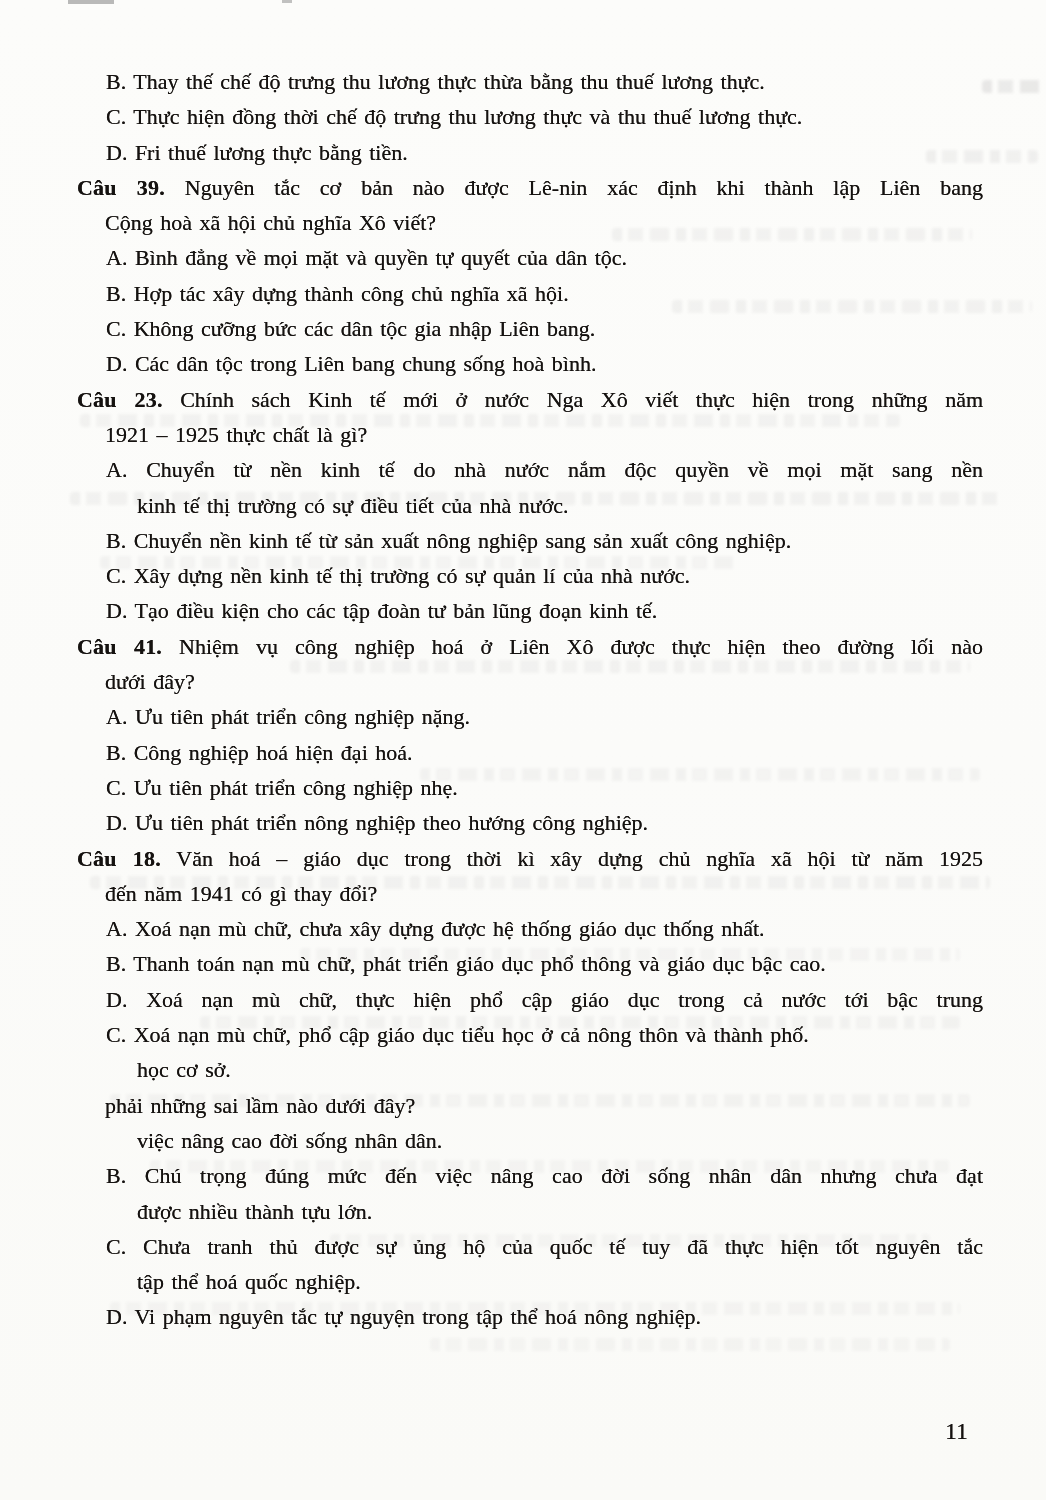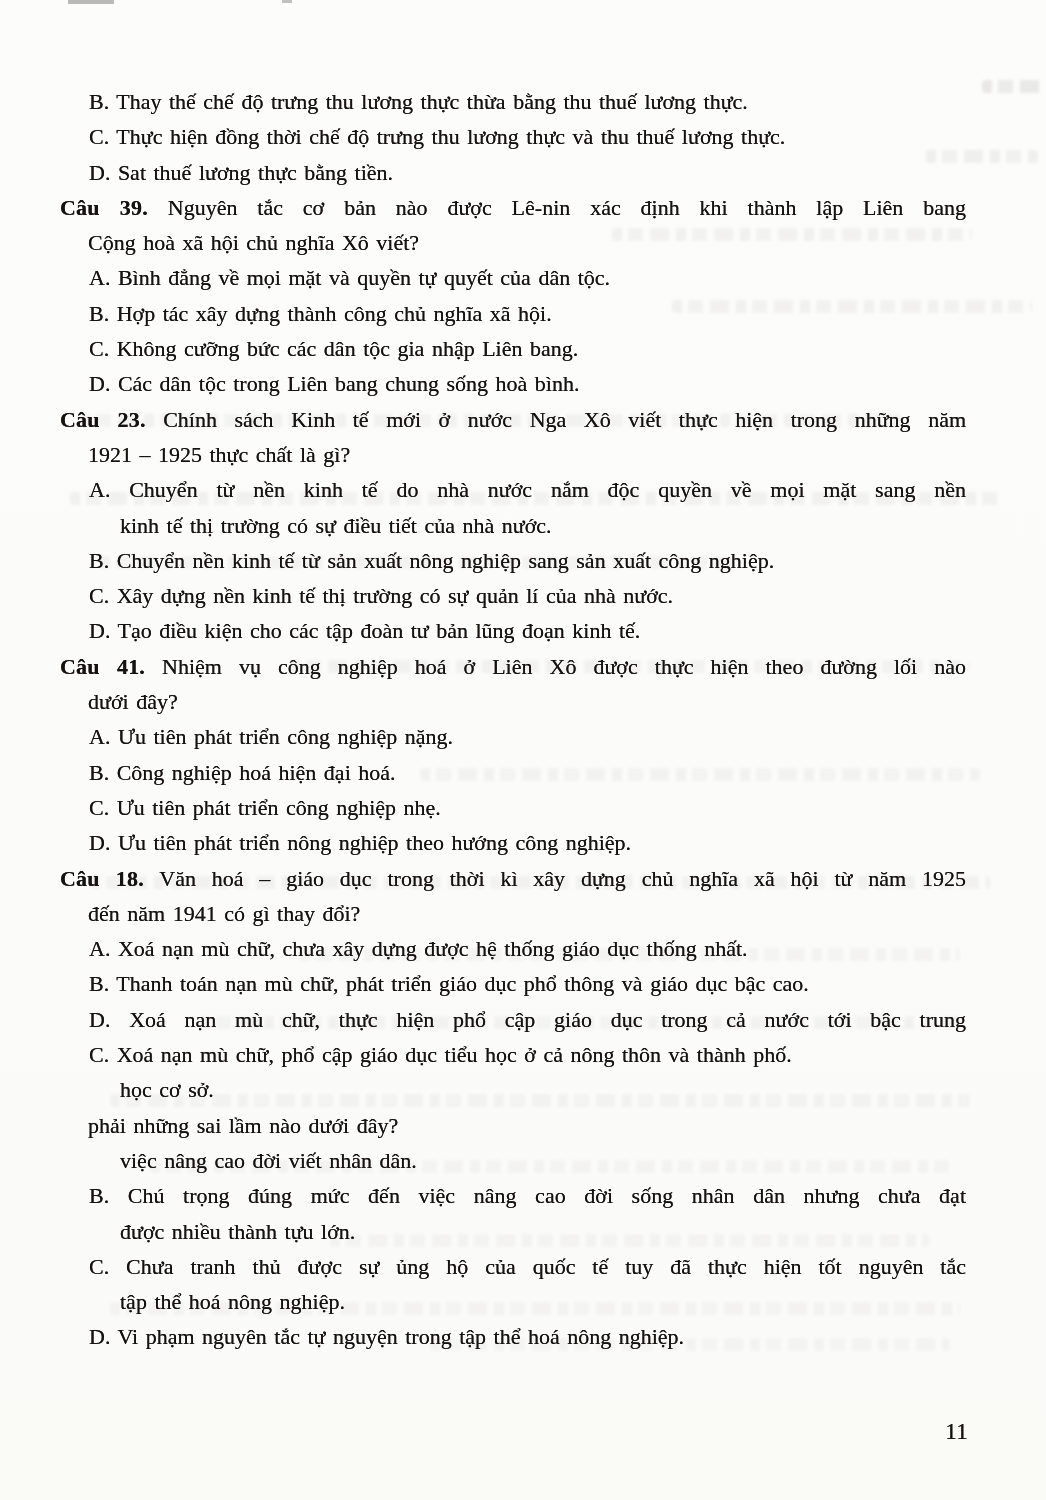--- a/index.html
+++ b/index.html
@@ -10,23 +10,22 @@
     font-family: "Liberation Serif", "DejaVu Serif", serif;
     color: #151210;
     position: relative;
   }
   .page {
     position: absolute; inset: 0;
     background: linear-gradient(180deg, #fcfcfa 0%, #fbfbf9 50%, #fafaf7 100%);
   }
   .content {
     position: absolute;
-    left: 60px; top: 64px;
+    left: 77px; top: 64px;
     width: 906px;
-    margin-top: 20px;
   }
   .l {
     font-size: 22px;
     line-height: 35.3px;
     white-space: nowrap;
     word-spacing: 2px;
     text-shadow: 0 0 0.5px rgba(25,20,16,0.85);
   }
   .q0 { margin-left: 0; }
   .q1 { margin-left: 28px; }
@@ -84,21 +83,21 @@
   <div class="ghost" style="left:150px; top:1160px; width:800px; opacity:.08;"></div>
   <div class="ghost" style="left:330px; top:1234px; width:600px; opacity:.08;"></div>
   <div class="ghost" style="left:110px; top:1302px; width:850px; opacity:.08;"></div>
   <div class="ghost" style="left:430px; top:1338px; width:520px; opacity:.07;"></div>
 
   <div class="content">
 
     <div>
       <div class="l o0">B. Thay thế chế độ trưng thu lương thực thừa bằng thu thuế lương thực.</div>
       <div class="l o0">C. Thực hiện đồng thời chế độ trưng thu lương thực và thu thuế lương thực.</div>
-      <div class="l o0">D. Sat thuế lương thực bằng tiền.</div>
+      <div class="l o0">D. Fri thuế lương thực bằng tiền.</div>
     </div>
 
     <div>
       <div class="l q0 just"><b class="qn">Câu 39.</b> <span>Nguyên tắc cơ bản nào được Lê-nin xác định khi thành lập Liên bang</span></div>
       <div class="l q1">Cộng hoà xã hội chủ nghĩa Xô viết?</div>
       <div class="l o0">A. Bình đẳng về mọi mặt và quyền tự quyết của dân tộc.</div>
       <div class="l o0">B. Hợp tác xây dựng thành công chủ nghĩa xã hội.</div>
       <div class="l o0">C. Không cưỡng bức các dân tộc gia nhập Liên bang.</div>
       <div class="l o0">D. Các dân tộc trong Liên bang chung sống hoà bình.</div>
     </div>
@@ -127,24 +126,24 @@
       <div class="l q1">đến năm 1941 có gì thay đổi?</div>
       <div class="l o0">A. Xoá nạn mù chữ, chưa xây dựng được hệ thống giáo dục thống nhất.</div>
       <div class="l o0">B. Thanh toán nạn mù chữ, phát triển giáo dục phổ thông và giáo dục bậc cao.</div>
       <div class="l o0 just">D. Xoá nạn mù chữ, thực hiện phổ cập giáo dục trong cả nước tới bậc trung</div>
       <div class="l o0">C. Xoá nạn mù chữ, phổ cập giáo dục tiểu học ở cả nông thôn và thành phố.</div>
       <div class="l o1">học cơ sở.</div>
     </div>
 
     <div>
       <div class="l q1">phải những sai lầm nào dưới đây?</div>
-      <div class="l o1">việc nâng cao đời viết nhân dân.</div>
+      <div class="l o1">việc nâng cao đời sống nhân dân.</div>
       <div class="l o0 just">B. Chú trọng đúng mức đến việc nâng cao đời sống nhân dân nhưng chưa đạt</div>
       <div class="l o1">được nhiều thành tựu lớn.</div>
       <div class="l o0 just">C. Chưa tranh thủ được sự ủng hộ của quốc tế tuy đã thực hiện tốt nguyên tắc</div>
-      <div class="l o1">tập thể hoá nông nghiệp.</div>
+      <div class="l o1">tập thể hoá quốc nghiệp.</div>
       <div class="l o0">D. Vi phạm nguyên tắc tự nguyện trong tập thể hoá nông nghiệp.</div>
     </div>
 
   </div>
 
   <div class="pagenum">11</div>
 </div>
 
 </body></html>

